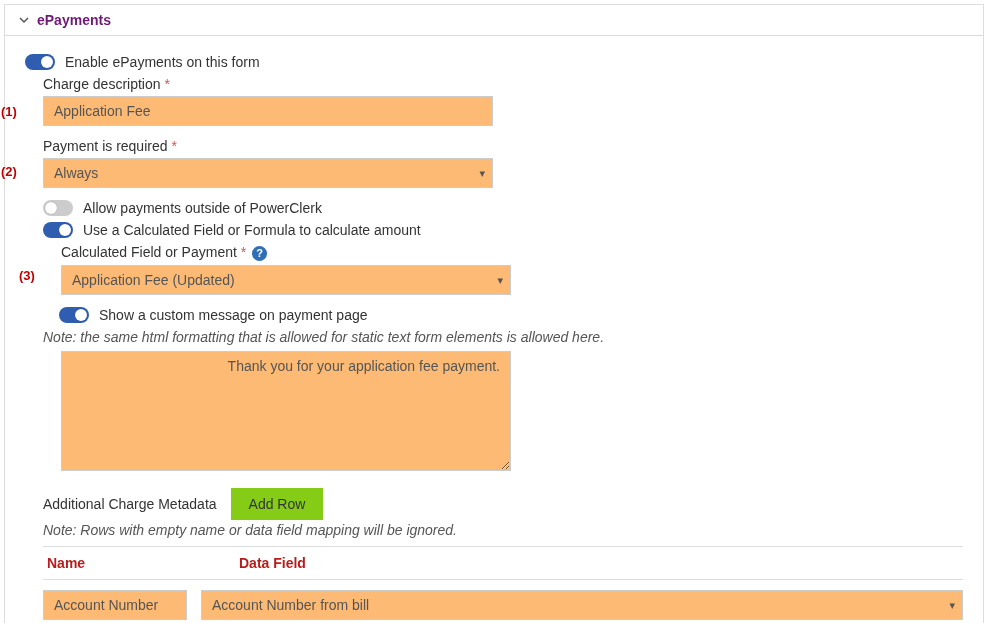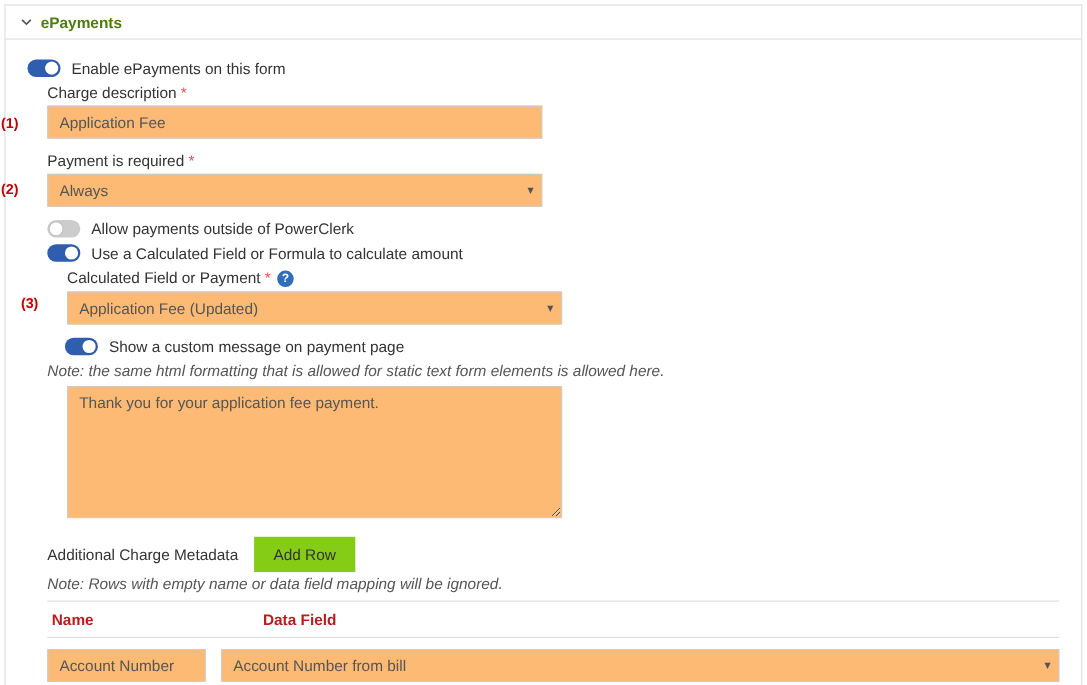--- a/index.html
+++ b/index.html
@@ -17,21 +17,21 @@
     margin: 4px;
     background: #fff;
   }
   .panel-header {
     padding: 7px 14px;
     border-bottom: 1px solid #ddd;
     display: flex;
     align-items: center;
     gap: 8px;
     font-weight: 600;
-    color: #4d7c0f;
+    color: #701a75;
     cursor: pointer;
   }
   .panel-body {
     padding: 12px 20px 20px 20px;
     position: relative;
   }
   .chevron {
     width: 10px;
     height: 10px;
     display: inline-block;
@@ -132,20 +132,21 @@
   .note {
     font-style: italic;
     color: #555;
     margin: 2px 0 6px 18px;
   }
   .textarea-input {
     width: 450px;
     height: 120px;
     resize: both;
     margin-left: 36px;
+    text-align: right;
   }
 
   .meta-row {
     display: flex;
     align-items: center;
     gap: 14px;
     margin: 14px 0 2px 18px;
   }
   .btn {
     background: #84cc16;

